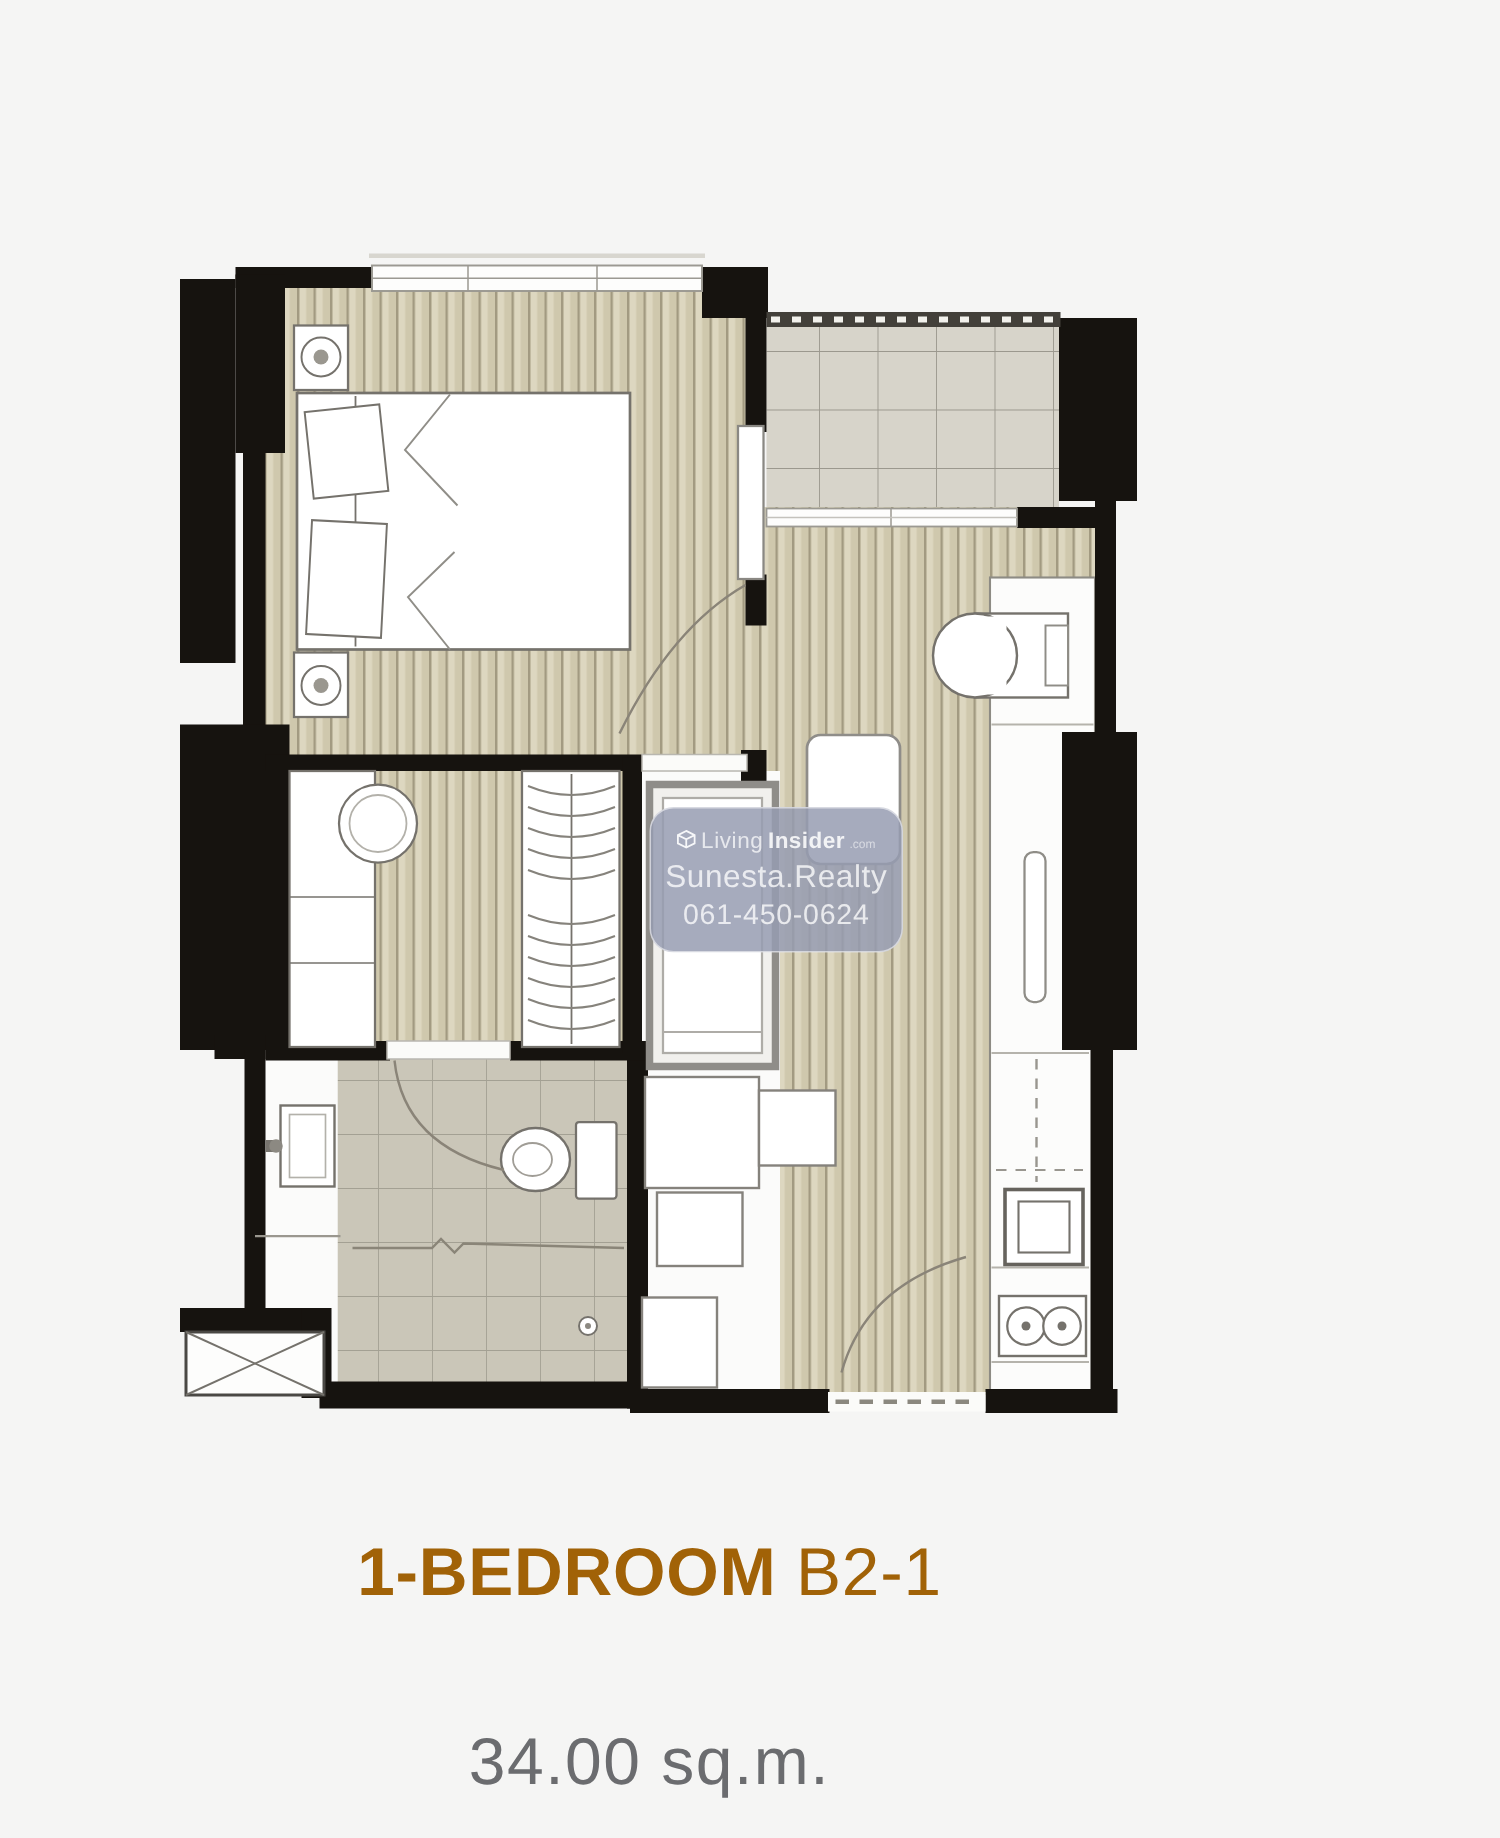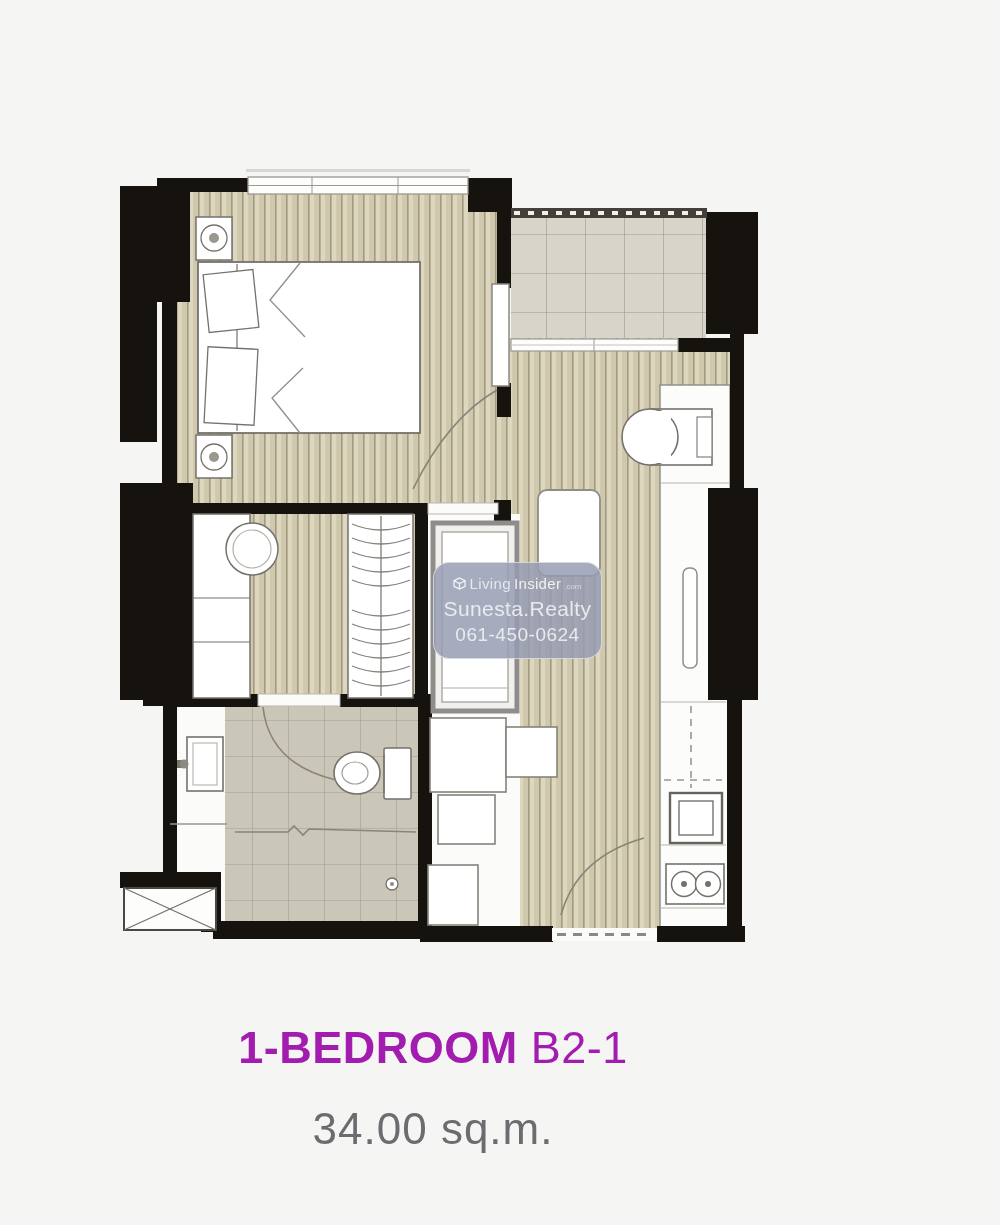--- a/index.html
+++ b/index.html
@@ -7,43 +7,43 @@
     width:1000px;height:1225px;position:relative;
     background:#f5f5f4;
     font-family:"Liberation Sans", sans-serif;
     overflow:hidden;
   }
   #plan-wrap{position:absolute;left:0;top:0;width:1000px;height:1225px;}
   svg{display:block;}
 
   
   .watermark{
-    position:absolute;left:433px;top:562px;width:167px;height:95px;
+    position:absolute;left:433px;top:538px;width:167px;height:95px;
     background:rgba(151,156,177,0.85);
     border:1px solid rgba(255,255,255,0.55);
     border-radius:16px;
     display:flex;flex-direction:column;align-items:center;justify-content:center;
     gap:3px;color:rgba(255,255,255,0.85);
   }
   .wm-brand{display:flex;align-items:baseline;gap:3px;font-size:15px;line-height:15px;}
   .wm-brand .light{font-weight:300;letter-spacing:.4px;opacity:.85;}
-  .wm-brand .bold{font-weight:normal;letter-spacing:.3px;}
+  .wm-brand .bold{font-weight:bold;letter-spacing:.3px;}
   .wm-brand .tld{font-size:8px;opacity:.65;}
   .wm-logo{width:13px;height:13px;transform:translateY(1px);}
   .wm-agent{font-size:21px;letter-spacing:.4px;opacity:.9;}
   .wm-phone{font-size:19px;letter-spacing:.5px;opacity:.9;}
 
   
   .caption-line1{
     position:absolute;left:433px;top:1022px;transform:translateX(-50%);
-    white-space:nowrap;font-size:45px;color:#a21caf;letter-spacing:.5px;
+    white-space:nowrap;font-size:45px;color:#a16207;letter-spacing:.5px;
   }
   .caption-line1 .b{font-weight:bold;}
   .caption-line2{
-    position:absolute;left:433px;top:1104px;transform:translateX(-50%);
+    position:absolute;left:433px;top:1150px;transform:translateX(-50%);
     white-space:nowrap;font-size:44px;color:#6b6c6f;letter-spacing:1px;
   }
 </style>
 </head>
 <body>
 
 <div id="plan-wrap">
 <svg width="1000" height="1225" viewBox="0 0 1000 1225" xmlns="http://www.w3.org/2000/svg">
   <defs>
     <pattern id="wood" width="11" height="11" patternUnits="userSpaceOnUse">

